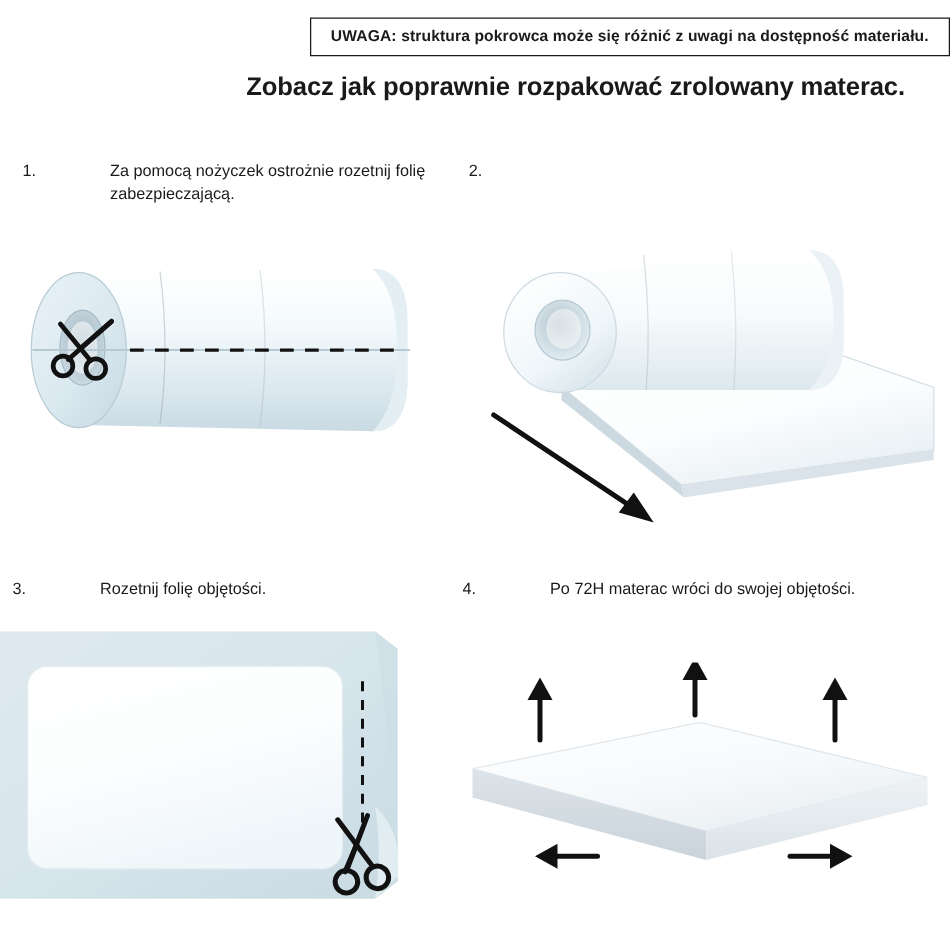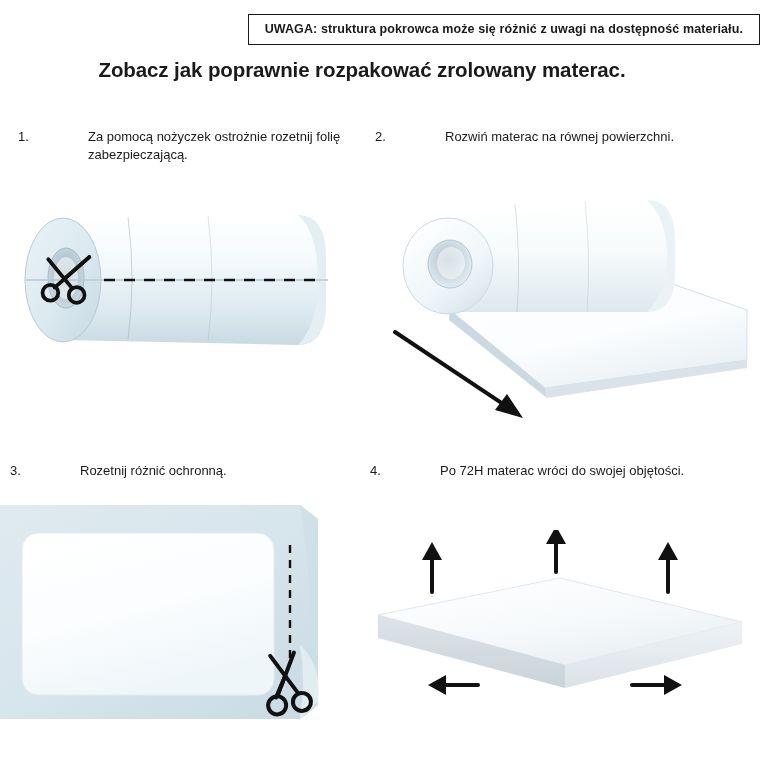--- a/index.html
+++ b/index.html
@@ -34,21 +34,21 @@
     letter-spacing: 0.1px;
     white-space: nowrap;
   }
 
   
   .heading {
     position: absolute;
     top: 58px;
     left: 0;
     width: 724px;
-    text-align: center;
+    text-align: right;
     font-size: 20.5px;
     font-weight: bold;
     letter-spacing: -0.1px;
   }
 
   
   .step {
     position: absolute;
   }
   .step-head {
@@ -114,28 +114,27 @@
 <div class="step" id="step1">
   <div class="step-head">
     <span class="step-num">1.</span>
     <span class="step-text">Za pomocą nożyczek ostrożnie rozetnij folię zabezpieczającą.</span>
   </div>
 </div>
 
 <div class="step" id="step2">
   <div class="step-head">
     <span class="step-num">2.</span>
-    <span class="step-text">Rozwiń materac na równej powierzchni.</span>
   </div>
 </div>
 
 <div class="step" id="step3">
   <div class="step-head">
     <span class="step-num">3.</span>
-    <span class="step-text">Rozetnij różnić ochronną.</span>
+    <span class="step-text">Rozetnij folię objętości.</span>
   </div>
 </div>
 
 <div class="step" id="step4">
   <div class="step-head">
     <span class="step-num">4.</span>
     <span class="step-text">Po 72H materac wróci do swojej objętości.</span>
   </div>
 </div>
 

